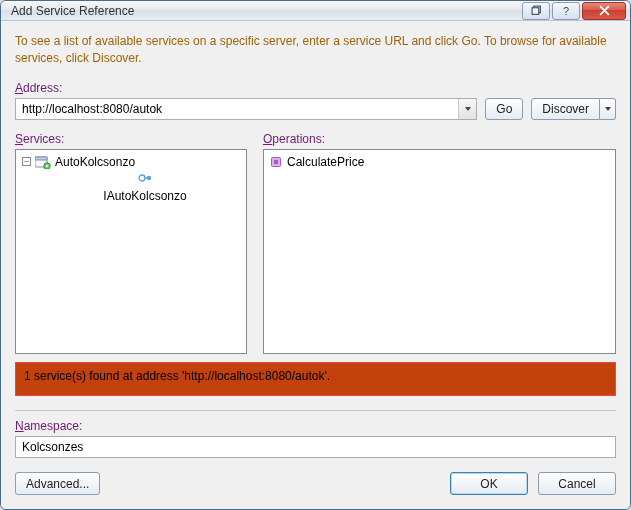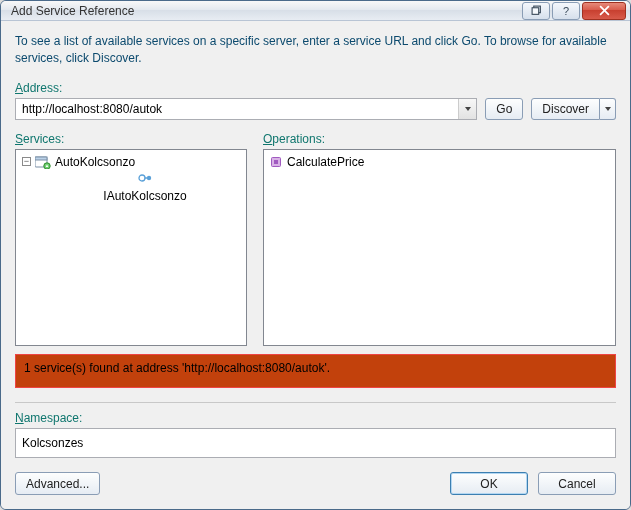--- a/index.html
+++ b/index.html
@@ -47,25 +47,25 @@
       width: 44px;
     }
     .client {
       flex: 1;
       padding: 12px 14px 14px 14px;
       display: flex;
       flex-direction: column;
       background: #f0f0f0;
     }
     .intro {
-      color: #0c4a6e;
+      color: #a16207;
       line-height: 1.4;
       margin-bottom: 14px;
     }
-    .label { color: #0f766e; margin-bottom: 3px; }
+    .label { color: #701a75; margin-bottom: 3px; }
     .label .u { text-decoration: underline; }
     .addr-row {
       display: flex;
       gap: 8px;
       align-items: stretch;
       margin-bottom: 12px;
     }
     .combo {
       flex: 1;
       display: flex;
@@ -152,21 +152,21 @@
       padding: 6px 8px;
       min-height: 34px;
     }
     .sep {
       border: none;
       border-top: 1px solid #c8c8c8;
       margin: 14px 0 8px 0;
     }
     .ns-input {
       width: 100%;
-      height: 30px;
+      height: 22px;
       border: 1px solid #abadb3;
       padding: 0 6px;
       font: inherit;
       background: #fff;
     }
     .footer {
       margin-top: 14px;
       display: flex;
       align-items: center;
       justify-content: flex-end;

